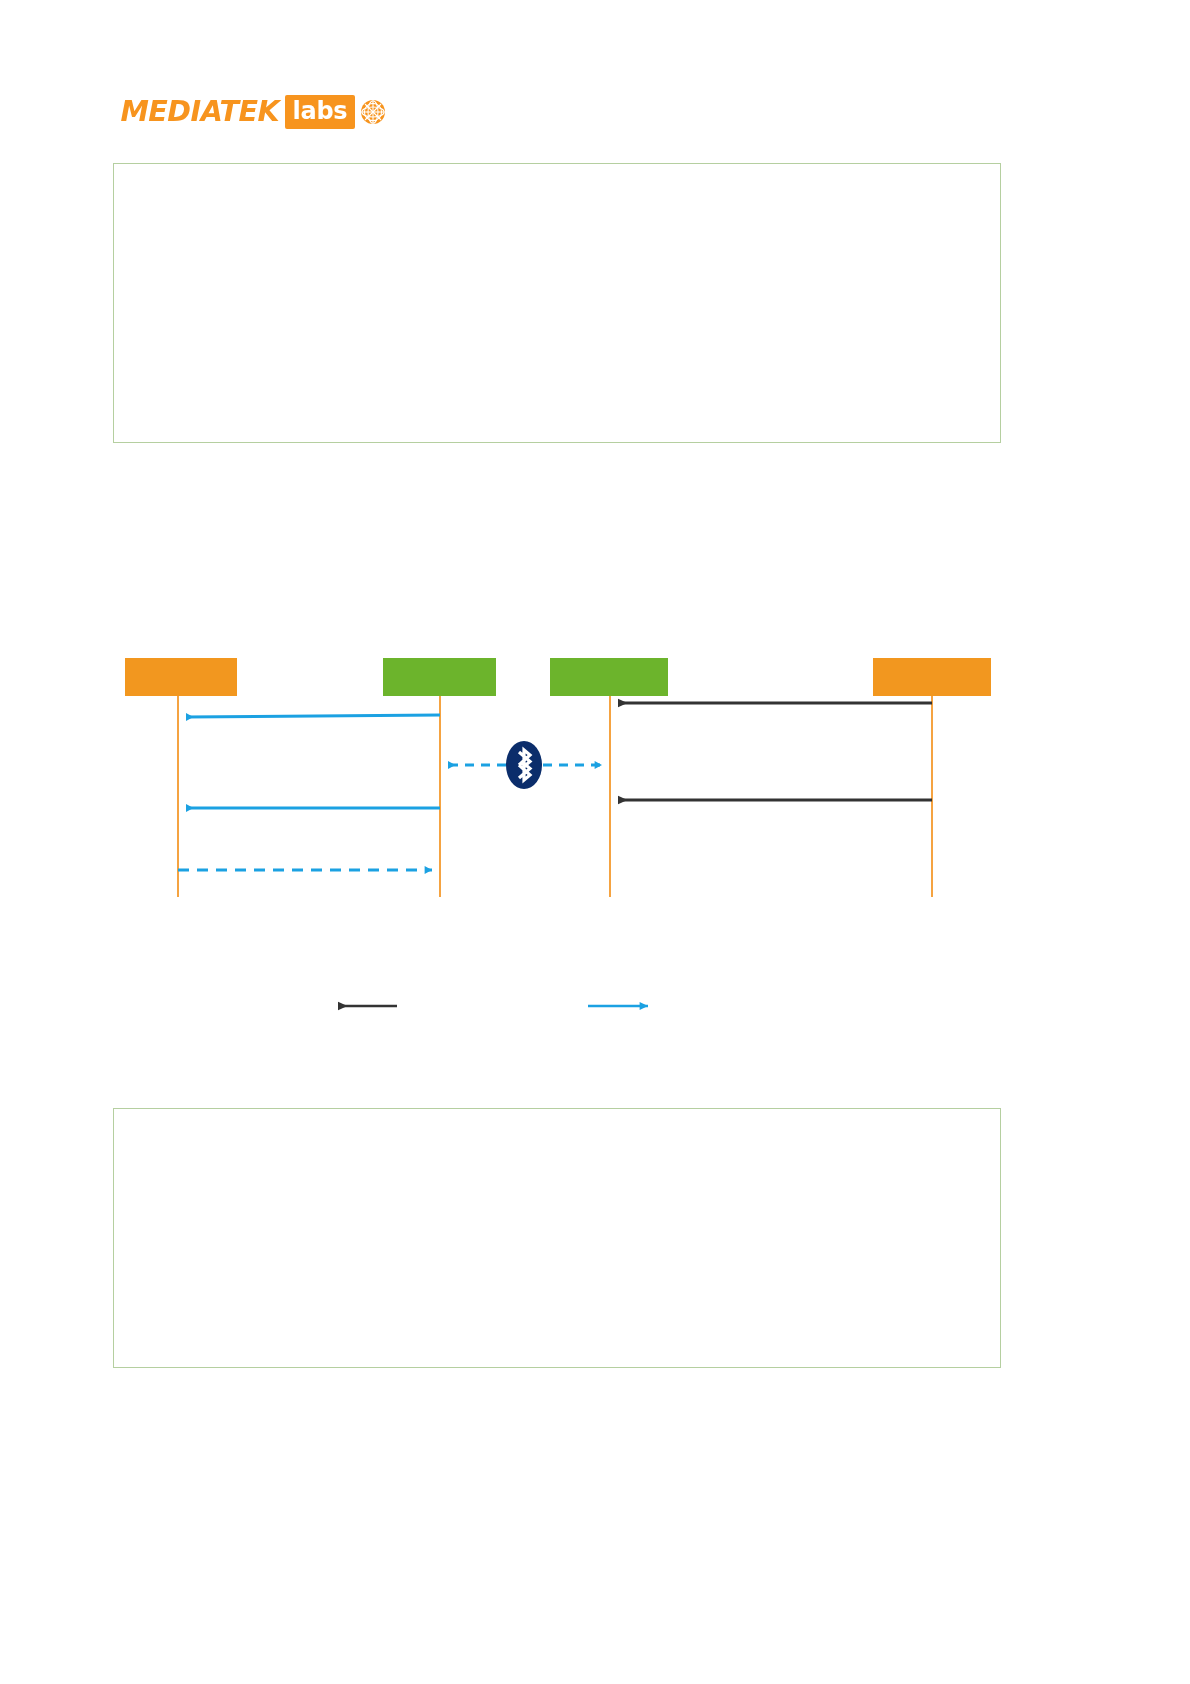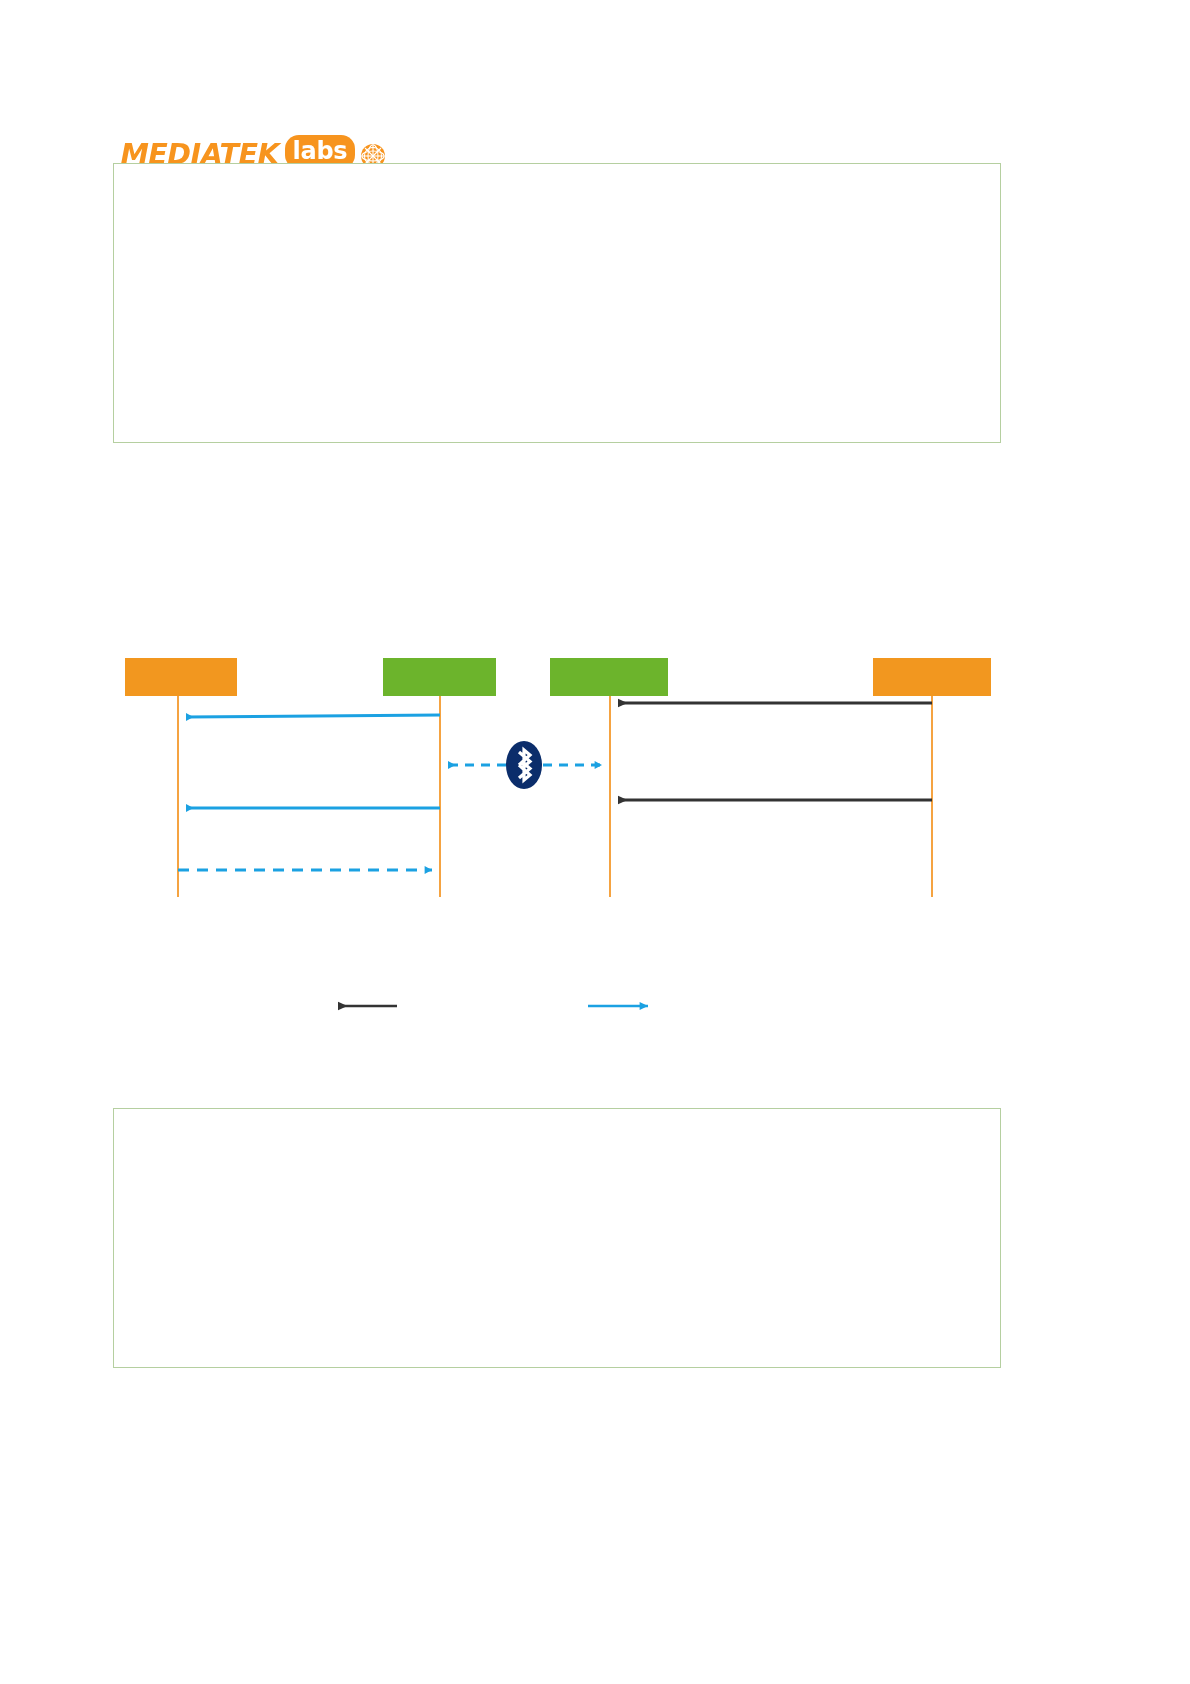--- a/index.html
+++ b/index.html
@@ -24,43 +24,42 @@
     background: #ffffff;
   }
 
   
   .logo-wrap {
     position: absolute;
     left: 122px;
     top: 92px;
     height: 40px;
     display: flex;
-    align-items: flex-end;
-    margin-top: 37px;
+    align-items: center;
   }
   .logo-mediatek {
     font-family: "DejaVu Sans", sans-serif;
     font-weight: 700;
     font-style: italic;
     font-size: 28px;
     letter-spacing: -0.5px;
     color: #F7941E;
     line-height: 1;
     transform: scaleX(1.02);
   }
   .logo-labs {
     background: #F7941E;
     color: #ffffff;
     font-family: "DejaVu Sans", sans-serif;
     font-weight: 700;
     font-size: 24px;
     line-height: 1;
     padding: 4px 8px 6px 8px;
     margin-left: 7px;
-    border-radius: 14px;
+    border-radius: 2px;
     letter-spacing: -0.3px;
   }
   .logo-mark {
     width: 26px;
     height: 26px;
     margin-left: 5px;
     flex: 0 0 auto;
   }
 
   

